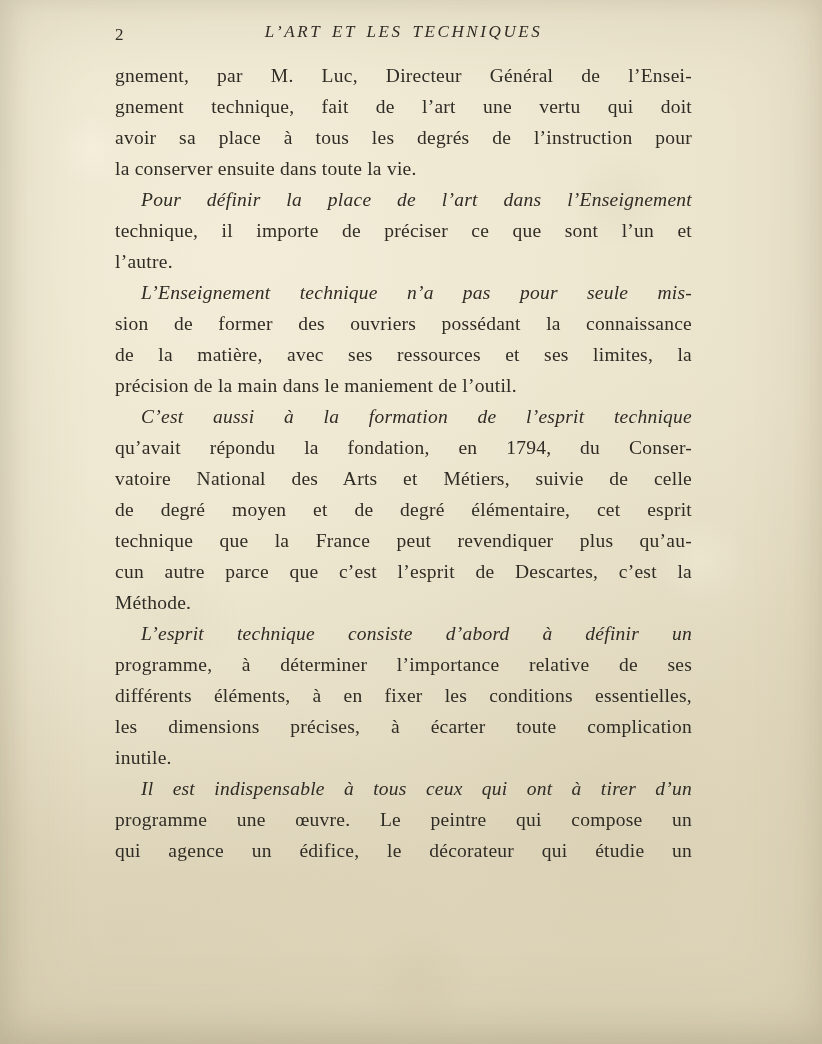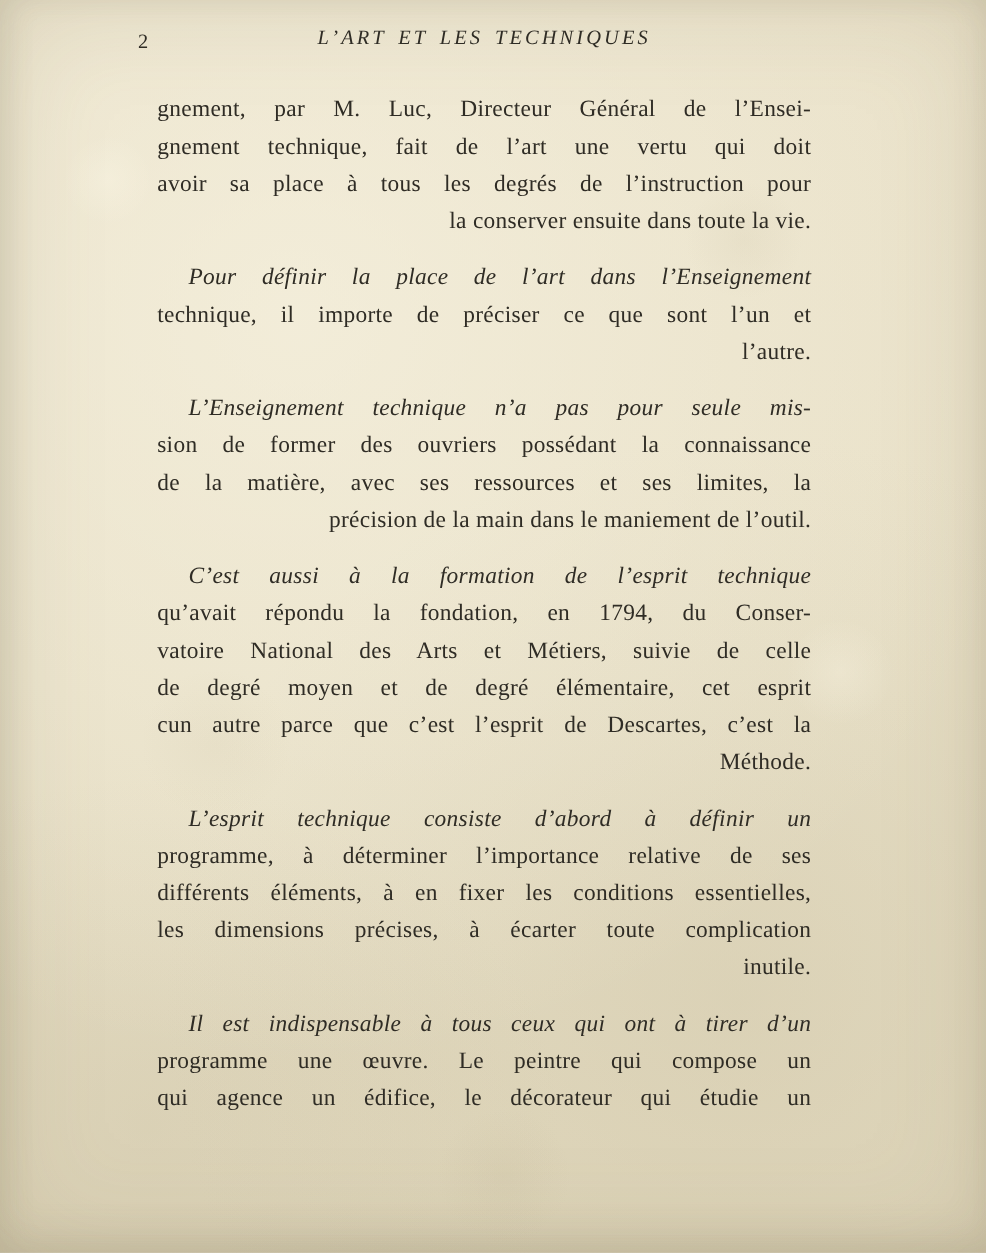--- a/index.html
+++ b/index.html
@@ -63,31 +63,30 @@
     white-space: nowrap;
     font-style: italic;
   }
   .body-text {
     position: absolute;
     top: 60px;
     left: 115px;
     width: 577px;
   }
   .para {
-    margin: 16px;
+    margin: 0;
     padding: 0;
   }
   .line {
     height: 31px;
     line-height: 31px;
     font-size: 19.5px;
     letter-spacing: 0.25px;
     white-space: nowrap;
     overflow: visible;
-    text-align: right;
   }
   .line.just {
     white-space: normal;
     text-align: justify;
     text-align-last: justify;
   }
   .line.indent {
     padding-left: 26px;
   }
   .line.just.indent {
@@ -120,20 +119,21 @@
         <div class="line just indent">L’Enseignement technique n’a pas pour seule mis-</div>
         <div class="line just">sion de former des ouvriers possédant la connaissance</div>
         <div class="line just">de la matière, avec ses ressources et ses limites, la</div>
         <div class="line">précision de la main dans le maniement de l’outil.</div>
       </div>
       <div class="para">
         <div class="line just indent">C’est aussi à la formation de l’esprit technique</div>
         <div class="line just">qu’avait répondu la fondation, en 1794, du Conser-</div>
         <div class="line just">vatoire National des Arts et Métiers, suivie de celle</div>
         <div class="line just">de degré moyen et de degré élémentaire, cet esprit</div>
+        <div class="line just">technique que la France peut revendiquer plus qu’au-</div>
         <div class="line just">cun autre parce que c’est l’esprit de Descartes, c’est la</div>
         <div class="line">Méthode.</div>
       </div>
       <div class="para">
         <div class="line just indent">L’esprit technique consiste d’abord à définir un</div>
         <div class="line just">programme, à déterminer l’importance relative de ses</div>
         <div class="line just">différents éléments, à en fixer les conditions essentielles,</div>
         <div class="line just">les dimensions précises, à écarter toute complication</div>
         <div class="line">inutile.</div>
       </div>

